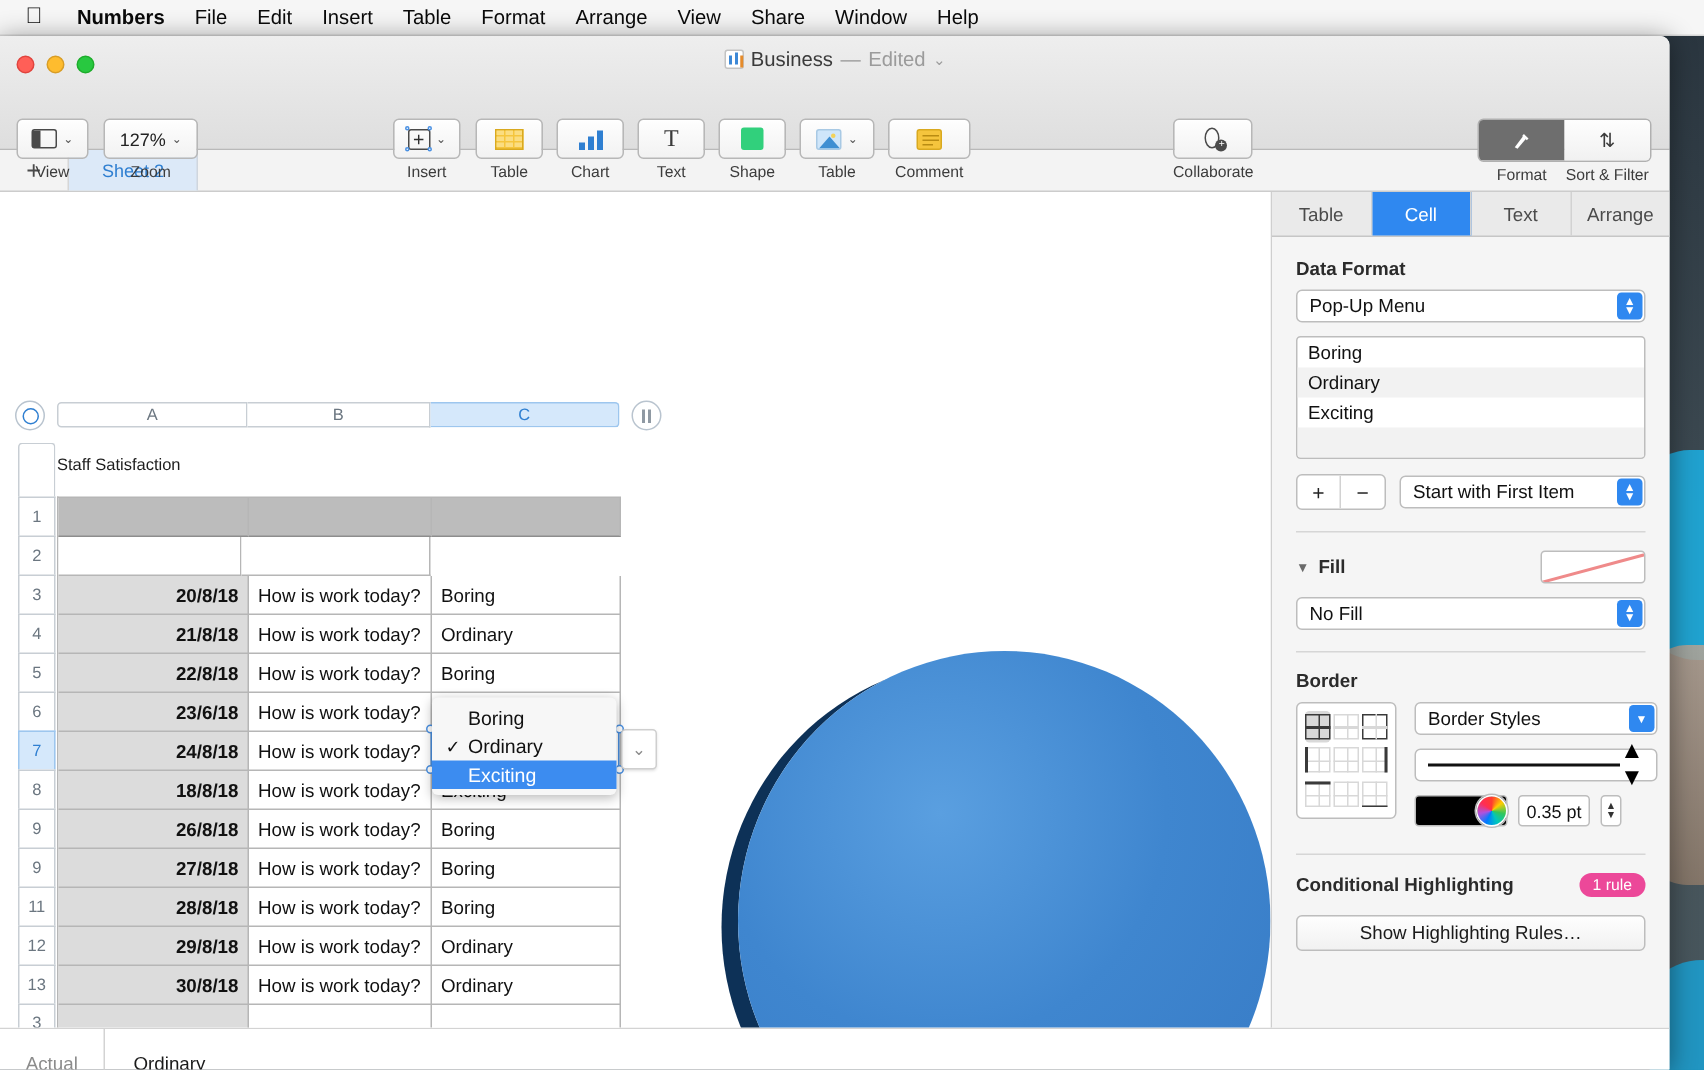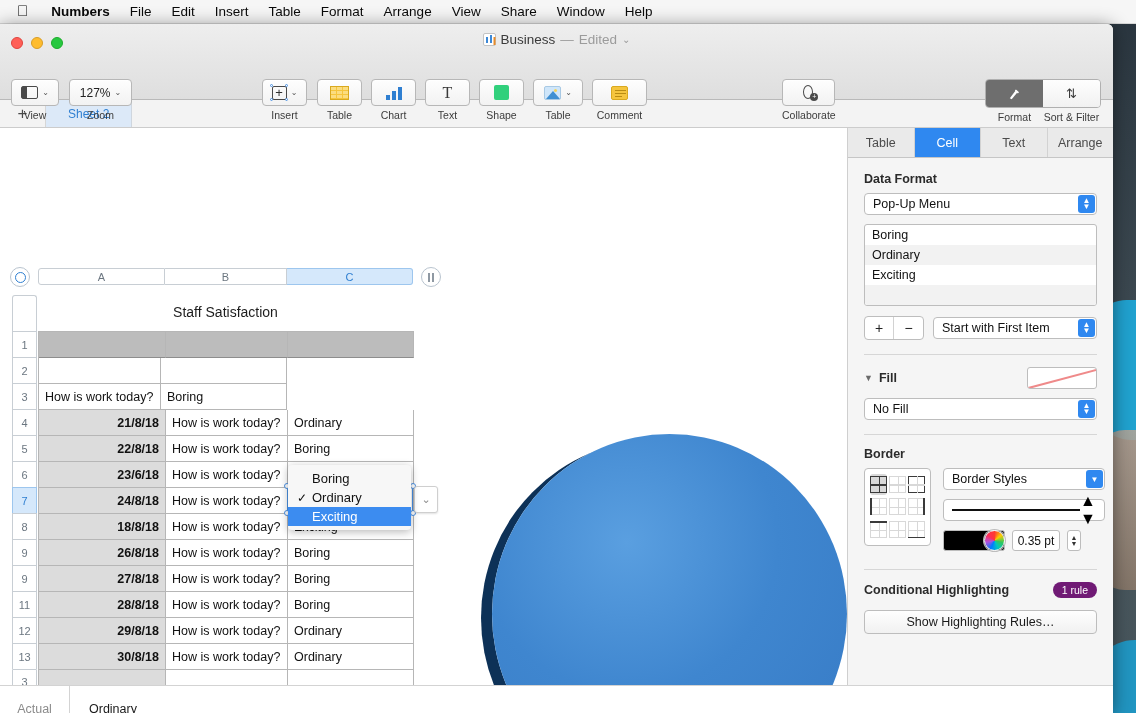--- a/index.html
+++ b/index.html
@@ -185,21 +185,21 @@
     font-size:11px; color:#6b7680;
     display:flex; align-items:center; justify-content:center;
   }
   #rowhdr .rh:first-child { border-top-left-radius:3px; border-top-right-radius:3px; }
   #rowhdr .rh:last-child { border-bottom:1px solid #c8ced4; border-bottom-left-radius:3px; border-bottom-right-radius:3px; }
   #rowhdr .rh.sel { background:#d5e8fb; color:#2f7fd1; border-color:#9dc6ee; }
 
   
   .tbl-title {
     position:absolute; left:38px; top:176px; width:375px;
-    text-align:center; font-size:14px; color:#1d1d1d;
+    text-align:left; font-size:11px; color:#1d1d1d;
   }
 
   
   #grid { position:absolute; left:38px; top:203px; border:1px solid #b6b6b6; border-right:none; border-bottom:none; }
   #grid .row { display:flex; }
   #grid .cell {
     border-right:1px solid #b6b6b6; border-bottom:1px solid #b6b6b6;
     font-size:12.5px; color:#111; display:flex; align-items:center;
     padding: 0 6px; background:#fff; height:26px;
   }
@@ -345,21 +345,21 @@
     width:48px; height:21px; background:#fff; border:1px solid #bdbdbd; border-radius:3px;
     display:flex; align-items:center; justify-content:center; font-size:12px; color:#111;
   }
   .ptstep {
     width:14px; height:21px; background:#fff; border:1px solid #bdbdbd; border-radius:3px;
     display:flex; flex-direction:column; align-items:center; justify-content:center;
     font-size:7px; color:#333; line-height:.85;
   }
 
   .badge {
-    background:#701a75; color:#fff; font-size:10.5px; border-radius:9px;
+    background:#ec4899; color:#fff; font-size:10.5px; border-radius:9px;
     padding:2px 9px;
   }
   .wide-btn {
     margin-top:9px; height:24px; width:100%;
     background:linear-gradient(180deg,#fefefe,#f1f1f1); border:1px solid #bdbdbd;
     border-radius:4px; display:flex; align-items:center; justify-content:center;
     font-size:12.5px; color:#1a1a1a;
   }
 
   
@@ -585,20 +585,21 @@
         <div class="row hdr1">
           <div class="cell c-a"></div>
           <div class="cell c-b"></div>
           <div class="cell c-c"></div>
         </div>
         <div class="row hdr2">
           <div class="cell c-b"></div>
           <div class="cell c-c"></div>
         </div>
         <div class="row">
+          <div class="cell c-a">20/8/18</div>
           <div class="cell c-b">How is work today?</div>
           <div class="cell c-c">Boring</div>
         </div>
         <div class="row">
           <div class="cell c-a">21/8/18</div>
           <div class="cell c-b">How is work today?</div>
           <div class="cell c-c">Ordinary</div>
         </div>
         <div class="row">
           <div class="cell c-a">22/8/18</div>

